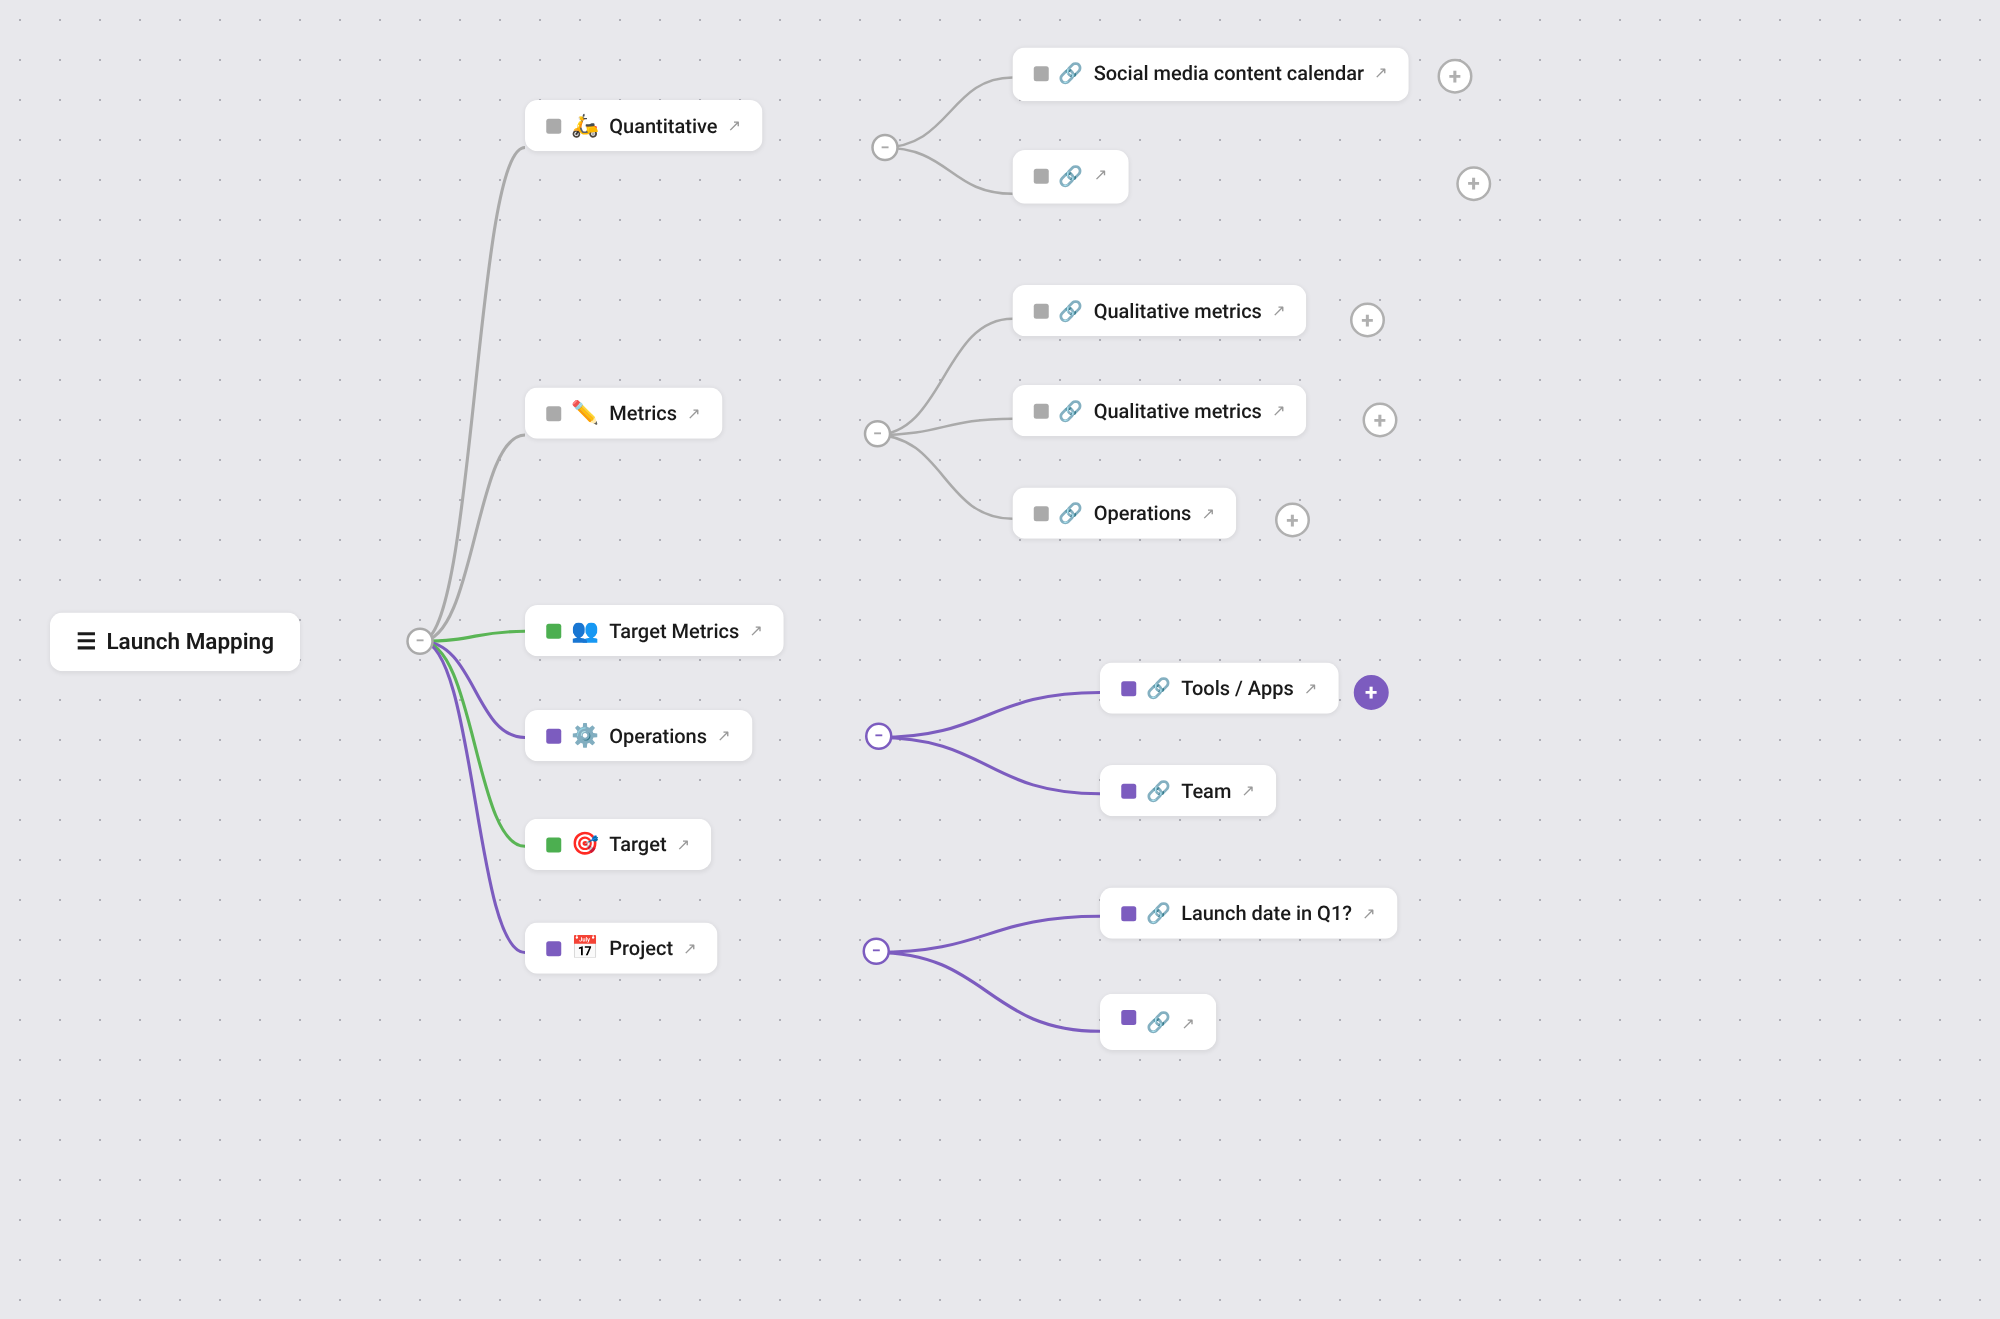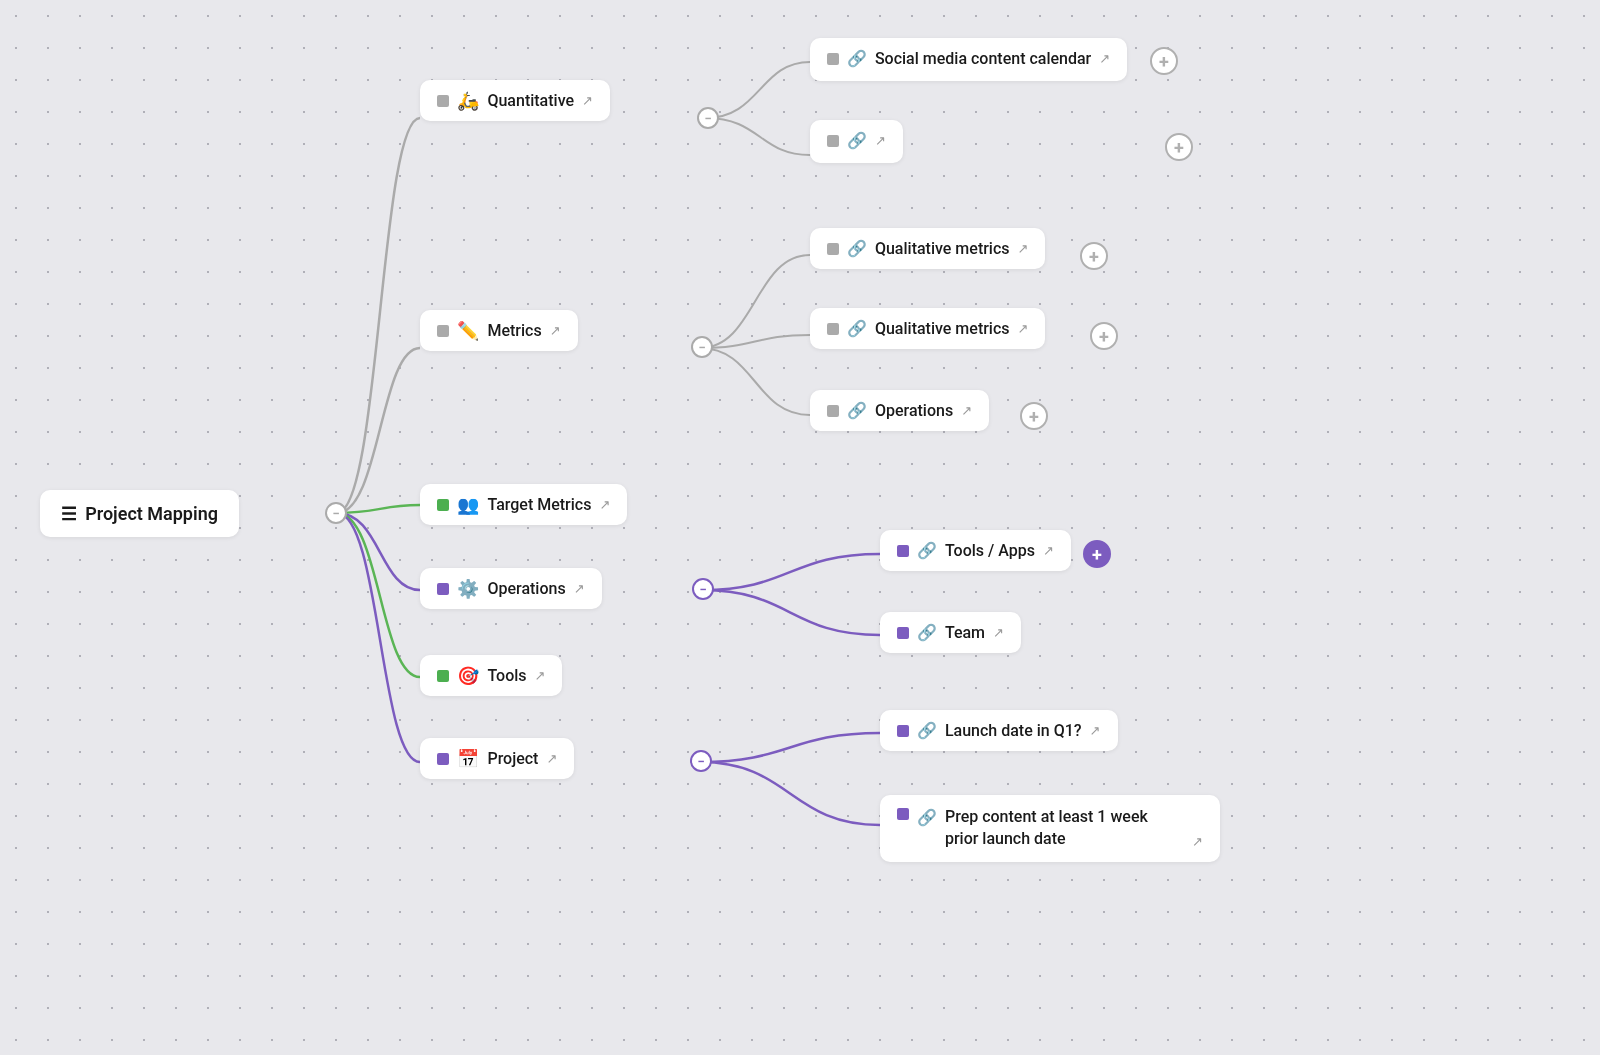--- a/index.html
+++ b/index.html
@@ -177,21 +177,21 @@
 
     <path d="M 702 590 C 790 590, 790 635, 880 635" fill="none" stroke="#7c5cbf" stroke-width="2.5"></path>
 
     <path d="M 700 762 C 790 762, 790 733, 880 733" fill="none" stroke="#7c5cbf" stroke-width="2.5"></path>
 
     <path d="M 700 762 C 790 762, 790 825, 880 825" fill="none" stroke="#7c5cbf" stroke-width="2.5"></path>
   </svg>
 
   <div class="node" id="node-root">
     <span class="node-icon">☰</span>
-    <span>Project Mapping</span>
+    <span>Launch Mapping</span>
   </div>
 
   <div class="minus-connector gray" style="left:325px; top:502px;">−</div>
 
   <div class="node" id="node-deliverables">
     <div class="node-color-sq" style="background:#aaaaaa;"></div>
     <span class="node-icon">🛵</span>
     <span>Quantitative</span>
     <span class="expand-arrow">↗</span>
   </div>
@@ -219,21 +219,21 @@
     <span class="node-icon">⚙️</span>
     <span>Operations</span>
     <span class="expand-arrow">↗</span>
   </div>
 
   <div class="minus-connector purple" style="left:692px; top:578px;">−</div>
 
   <div class="node" id="node-goals">
     <div class="node-color-sq" style="background:#4caf50;"></div>
     <span class="node-icon">🎯</span>
-    <span>Tools</span>
+    <span>Target</span>
     <span class="expand-arrow">↗</span>
   </div>
 
   <div class="node" id="node-timeline">
     <div class="node-color-sq" style="background:#7c5cbf;"></div>
     <span class="node-icon">📅</span>
     <span>Project</span>
     <span class="expand-arrow">↗</span>
   </div>
 
@@ -296,17 +296,16 @@
   <div class="node" id="node-launch">
     <div class="node-color-sq" style="background:#7c5cbf;"></div>
     <span class="link-icon">🔗</span>
     <span>Launch date in Q1?</span>
     <span class="expand-arrow">↗</span>
   </div>
 
   <div class="node" id="node-prep" style="max-width:340px; white-space:normal; line-height:1.4;">
     <div class="node-color-sq" style="background:#7c5cbf; align-self:flex-start; margin-top:2px;"></div>
     <span class="link-icon" style="align-self:flex-start; margin-top:1px;">🔗</span>
-    <span>Prep content at least 1 week prior launch date</span>
     <span class="expand-arrow" style="align-self:flex-end;">↗</span>
   </div>
 
 </div>
 
 </body></html>

